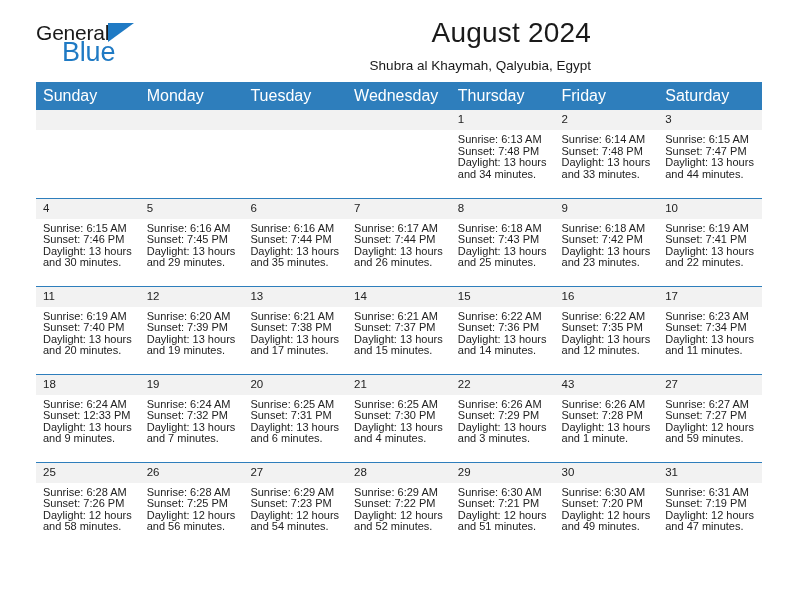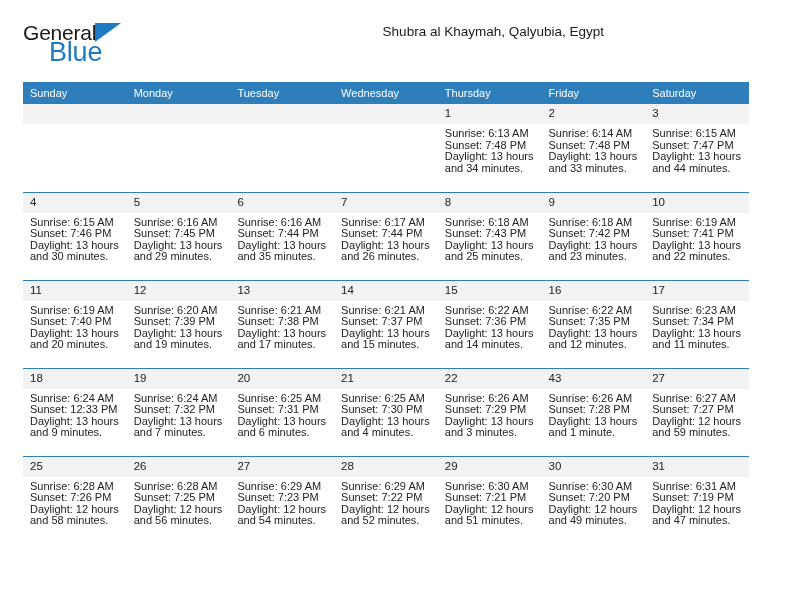--- a/index.html
+++ b/index.html
@@ -7,21 +7,21 @@
     width: 792px;
     height: 612px;
     background: #ffffff;
     font-family: "Liberation Sans", sans-serif;
     color: #000000;
   }
   .page {
     position: relative;
     width: 627px;
     height: 612px;
-    padding: 0 23px;
+    padding: 0 36px;
   }
 
   
   .header {
     position: relative;
     height: 82px;
     display: flex;
     align-items: flex-start;
     justify-content: space-between;
   }
@@ -78,21 +78,21 @@
 
   
   .calendar {
     width: 726px;
     border-collapse: collapse;
     table-layout: fixed;
   }
   .calendar th {
     background: #2e7ebc;
     color: #ffffff;
-    font-size: 11px;
+    font-size: 16px;
     font-weight: normal;
     text-align: left;
     padding: 5px 0 5px 7px;
     height: 21px;
     border: none;
   }
   .calendar td {
     vertical-align: top;
     padding: 0;
     border: none;
@@ -123,20 +123,21 @@
 
 <div class="page">
 
   <div class="header">
     <div class="logo">
       <span class="logo-general">General</span>
       <span class="logo-tri"></span>
       <span class="logo-blue">Blue</span>
     </div>
     <div class="titles">
+      <div class="cal-title">August 2024</div>
       <div class="cal-subtitle">Shubra al Khaymah, Qalyubia, Egypt</div>
     </div>
   </div>
 
   <table class="calendar">
     <thead>
       <tr>
         <th>Sunday</th>
         <th>Monday</th>
         <th>Tuesday</th>

